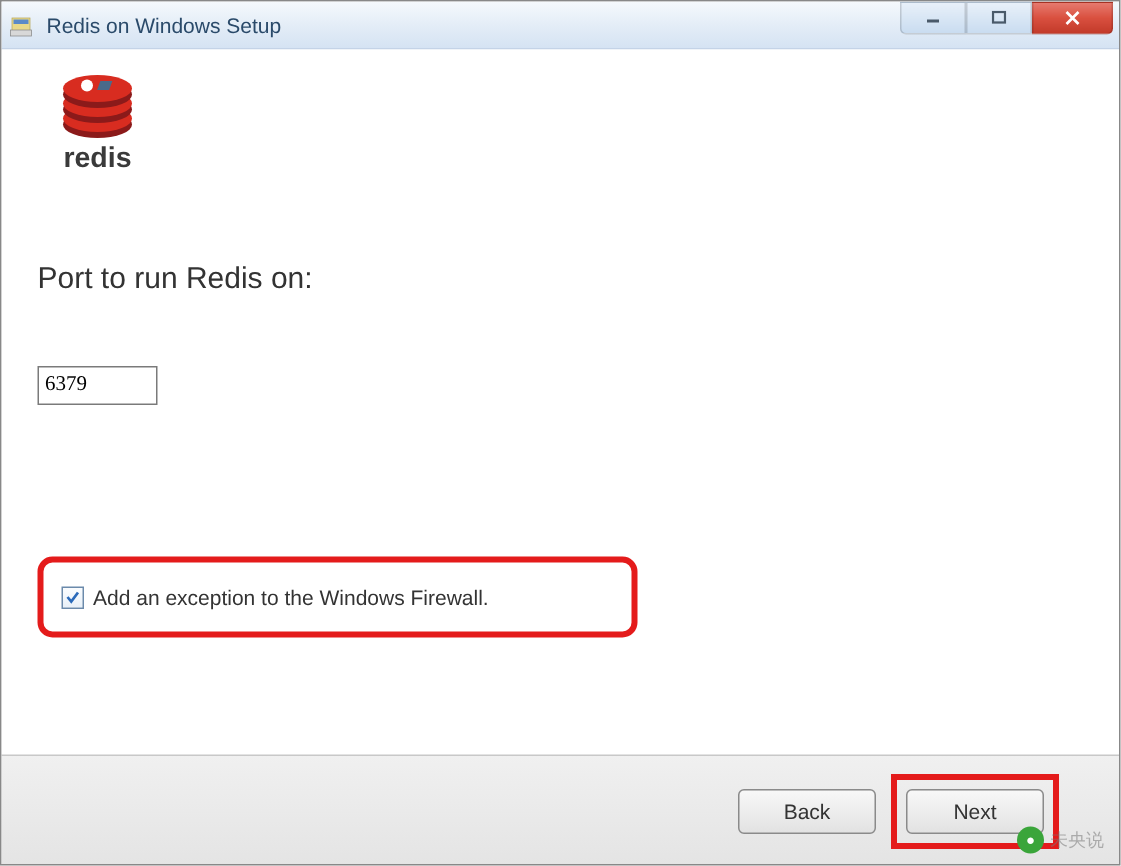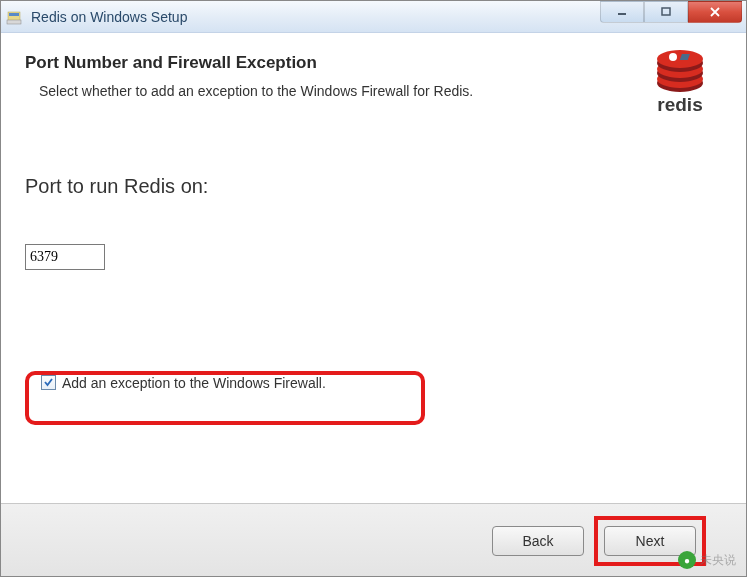--- a/index.html
+++ b/index.html
@@ -109,21 +109,21 @@
     }
     .checkbox-highlight {
       position: absolute;
       left: 24px;
       top: 338px;
       width: 400px;
       height: 54px;
       border: 4px solid #e41b1b;
       border-radius: 10px;
       display: flex;
-      align-items: flex-start;
+      align-items: center;
       padding-left: 12px;
       gap: 6px;
     }
     .checkbox {
       width: 15px;
       height: 15px;
       border: 1px solid #6b8aab;
       background: linear-gradient(to bottom, #fafcfe, #e8f0f8);
       display: flex;
       align-items: center;
@@ -213,24 +213,20 @@
     <div class="win-btn win-close">
       <svg width="12" height="12" viewBox="0 0 12 12">
           <path d="M2 2 L10 10 M10 2 L2 10" stroke="#fff" stroke-width="1.8"></path>
         </svg>
     </div>
   </div>
 </div>
 
 <div class="content">
   <div class="header-row">
-    <div class="header-text">
-      <div class="header-title">Port Number and Firewall Exception</div>
-      <div class="header-desc">Select whether to add an exception to the Windows Firewall for Redis.</div>
-    </div>
     <div class="redis-logo">
       <svg width="80" height="70" viewBox="0 0 80 70">
         <g transform="translate(15,2)">
           <ellipse cx="25" cy="32" rx="23" ry="9" fill="#8b1a1a"></ellipse>
           <ellipse cx="25" cy="28" rx="23" ry="9" fill="#d82c20"></ellipse>
           <ellipse cx="25" cy="22" rx="23" ry="9" fill="#8b1a1a"></ellipse>
           <ellipse cx="25" cy="18" rx="23" ry="9" fill="#d82c20"></ellipse>
           <ellipse cx="25" cy="12" rx="23" ry="9" fill="#8b1a1a"></ellipse>
           <ellipse cx="25" cy="8" rx="23" ry="9" fill="#d82c20"></ellipse>
           <circle cx="18" cy="6" r="4" fill="#fff"></circle>

